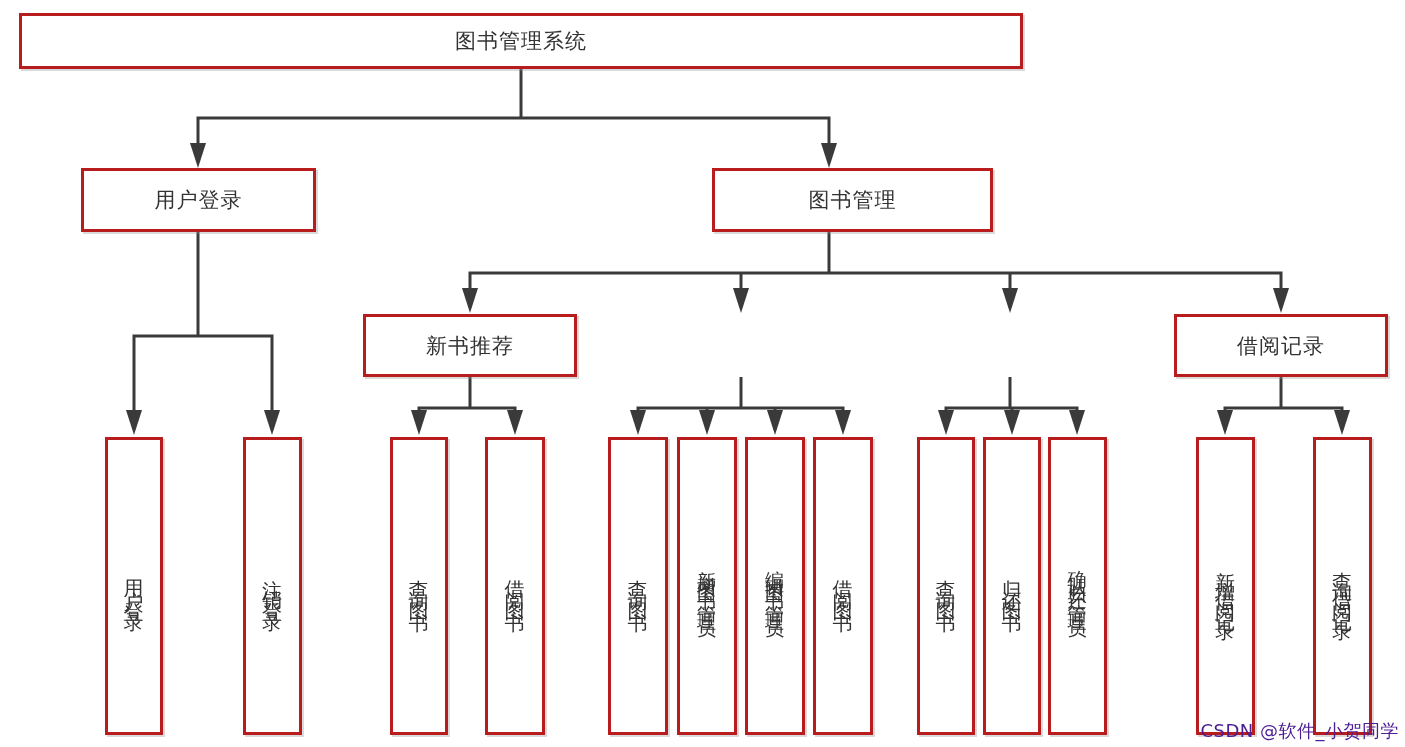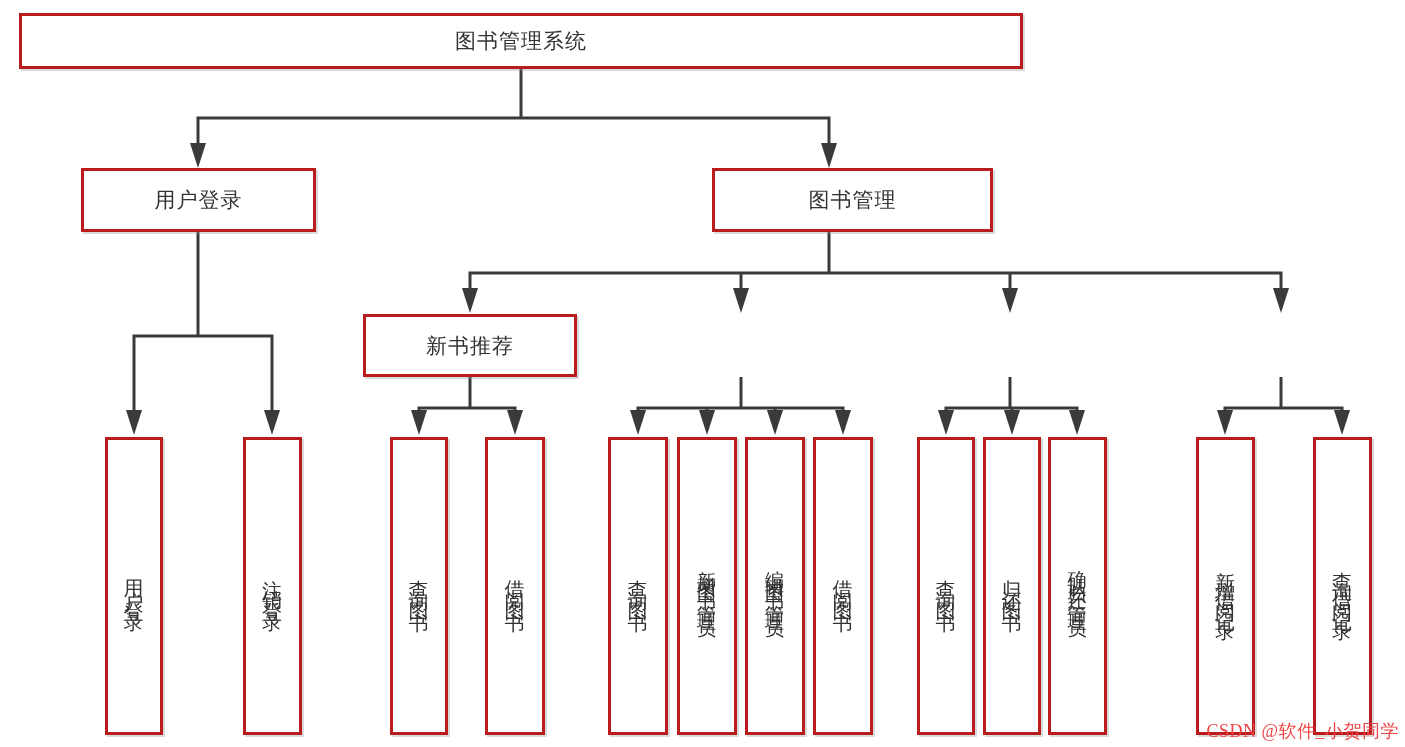--- a/index.html
+++ b/index.html
@@ -52,24 +52,23 @@
   .vbox.long .vtext {
     font-size: 19px;
     letter-spacing: 7px;
   }
   #watermark {
     position: absolute;
     right: 6px;
     bottom: 4px;
     z-index: 3;
     font-size: 18px;
-    color: #ef4444;
+    color: #4c1d95;
     letter-spacing: 0.5px;
     white-space: nowrap;
-    font-family: Liberation Serif, serif;
   }
 </style>
 </head>
 <body>
 
 <div id="stage">
 
   <svg id="connectors" width="1405" height="747" viewBox="0 0 1405 747">
     <g stroke="#3a3a3a" stroke-width="3" fill="none">
 
@@ -139,20 +138,23 @@
   <div class="box" style="left:81px; top:168px; width:235px; height:64px;">
     <span class="hlabel">用户登录</span>
   </div>
   <div class="box" style="left:712px; top:168px; width:281px; height:64px;">
     <span class="hlabel">图书管理</span>
   </div>
 
   <div class="box" style="left:363px; top:314px; width:214px; height:63px;">
     <span class="hlabel">新书推荐</span>
   </div>
+  <div class="box" style="left:1174px; top:314px; width:214px; height:63px;">
+    <span class="hlabel">借阅记录</span>
+  </div>
 
   <div class="box vbox" style="left:105px; top:437px; width:58px; height:298px;">
     <span class="vtext">用户登录</span>
   </div>
   <div class="box vbox" style="left:243px; top:437px; width:59px; height:298px;">
     <span class="vtext">注销登录</span>
   </div>
 
   <div class="box vbox" style="left:390px; top:437px; width:58px; height:298px;">
     <span class="vtext">查询图书</span>

